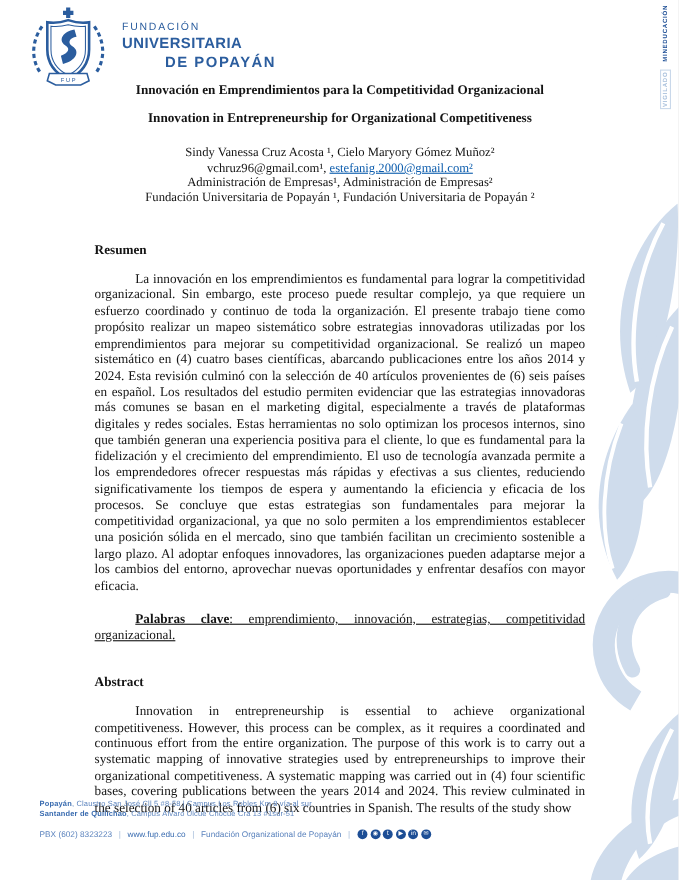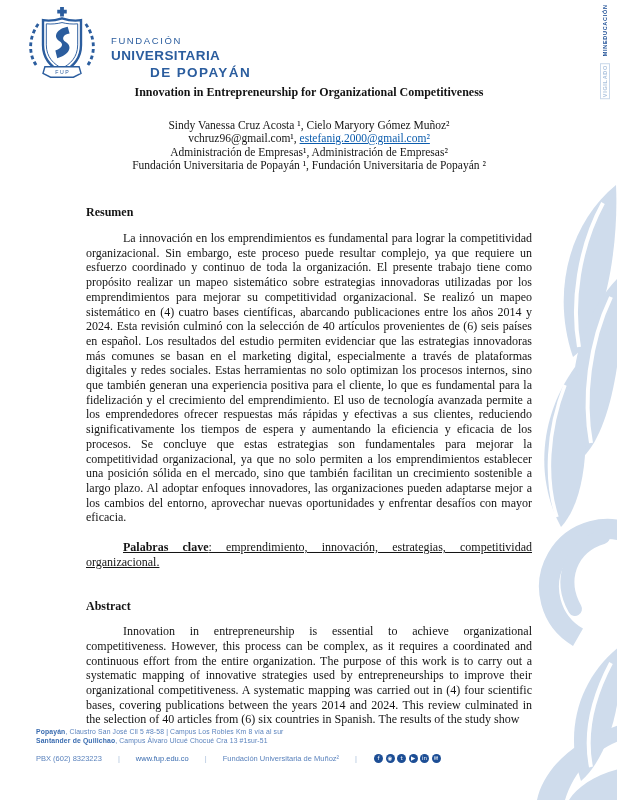--- a/index.html
+++ b/index.html
@@ -12,42 +12,42 @@
   
   .vigilado{
     position:absolute;top:4px;right:7px;z-index:3;
     writing-mode:vertical-rl;transform:rotate(180deg);
     font-family:"Liberation Sans",sans-serif;font-size:5.5px;letter-spacing:0.7px;
     line-height:9px;
   }
   .vig-light{color:#a9c0dc;font-weight:700;border:0.5px solid #c9d8ea;padding:1px;}
   .vig-bold{color:#1d4e95;font-weight:700;margin-top:5px;}
   
-  .header-logo{position:absolute;top:6px;left:24px;display:flex;gap:11px;z-index:2;align-items:flex-end;}
+  .header-logo{position:absolute;top:6px;left:24px;display:flex;gap:11px;z-index:2;}
   .logo-text{padding-top:13px;font-family:"Liberation Sans",sans-serif;color:#2b5d9e;}
   .logo-line1{font-size:9.5px;letter-spacing:1.6px;font-weight:400;}
   .logo-line2{font-size:13.5px;font-weight:700;letter-spacing:0.4px;margin-top:2px;}
   .logo-line3{font-size:13.5px;font-weight:700;letter-spacing:1.4px;margin-top:2px;padding-left:39px;}
   
   .main{position:absolute;left:86px;top:74px;width:446px;z-index:2;
         font-size:12px;line-height:14.7px;text-align:justify;}
   .title{text-align:center;font-weight:bold;font-size:12px;margin:0;}
   .title.en{margin-top:11px;}
   .authors{text-align:center;margin-top:19px;font-size:11.5px;line-height:13.4px;}
   .email-link{color:#0b5cad;text-decoration:underline;}
   .section-heading{font-weight:bold;font-size:12px;margin:0;margin-top:33px;text-align:left;}
   .para{margin:0;margin-top:11px;text-indent:37px;}
   .keywords{margin:0;margin-top:15px;text-indent:37px;text-decoration:underline;}
   .abstract-heading{margin-top:29px;}
   
   .footer{position:absolute;left:36px;bottom:37px;z-index:2;
           font-family:"Liberation Sans",sans-serif;color:#5b83bd;}
   .addr{font-size:6.8px;line-height:9.6px;letter-spacing:0.15px;}
   .addr b{color:#3a6cb0;}
-  .contact{margin-top:8px;font-size:7.5px;display:flex;align-items:center;gap:16px;color:#5b83bd;}
+  .contact{margin-top:8px;font-size:7.5px;display:flex;align-items:center;gap:6px;color:#5b83bd;}
   .contact .web{font-weight:normal;color:#3a6cb0;}
   .sep{color:#a5bcd9;}
   .social{display:flex;gap:2.5px;margin-left:1px;}
   .sicon{width:9px;height:9px;border-radius:50%;background:#1d4e95;color:#ffffff;
          font-size:5.5px;line-height:9.5px;text-align:center;display:inline-block;
          font-family:"DejaVu Sans",sans-serif;}
 </style>
 </head>
 <body>
 
@@ -87,20 +87,21 @@
       <text x="40" y="71" text-anchor="middle" font-size="5.5" font-family="Liberation Sans, sans-serif" fill="#2b5d9e">F U P</text>
     </svg>
     <div class="logo-text">
       <div class="logo-line1">FUNDACIÓN</div>
       <div class="logo-line2">UNIVERSITARIA</div>
       <div class="logo-line3">DE POPAYÁN</div>
     </div>
   </header>
 
   <main class="main">
+    <h1 class="title es">Innovación en Emprendimientos para la Competitividad Organizacional</h1>
     <h1 class="title en">Innovation in Entrepreneurship for Organizational Competitiveness</h1>
 
     <div class="authors">
       <div>Sindy Vanessa Cruz Acosta ¹, Cielo Maryory Gómez Muñoz²</div>
       <div><span>vchruz96@gmail.com¹, </span><a class="email-link" href="#">estefanig.2000@gmail.com²</a></div>
       <div>Administración de Empresas¹, Administración de Empresas²</div>
       <div>Fundación Universitaria de Popayán ¹, Fundación Universitaria de Popayán ²</div>
     </div>
 
     <h2 class="section-heading">Resumen</h2>
@@ -112,21 +113,21 @@
   </main>
 
   <footer class="footer">
     <div class="addr"><b>Popayán</b><span>, Claustro San José Cll 5 #8-58 | Campus Los Robles Km 8 vía al sur</span></div>
     <div class="addr"><b>Santander de Quilichao</b><span>, Campus Álvaro Ulcué Chocué Cra 13 #1sur-51</span></div>
     <div class="contact">
       <span>PBX (602) 8323223</span>
       <span class="sep">|</span>
       <span class="web">www.fup.edu.co</span>
       <span class="sep">|</span>
-      <span>Fundación Universitaria de Muñoz²</span>
+      <span>Fundación Organizational de Popayán</span>
       <span class="sep">|</span>
       <span class="social">
         <span class="sicon">f</span>
         <span class="sicon">◉</span>
         <span class="sicon">t</span>
         <span class="sicon">▶</span>
         <span class="sicon">in</span>
         <span class="sicon">✉</span>
       </span>
     </div>

